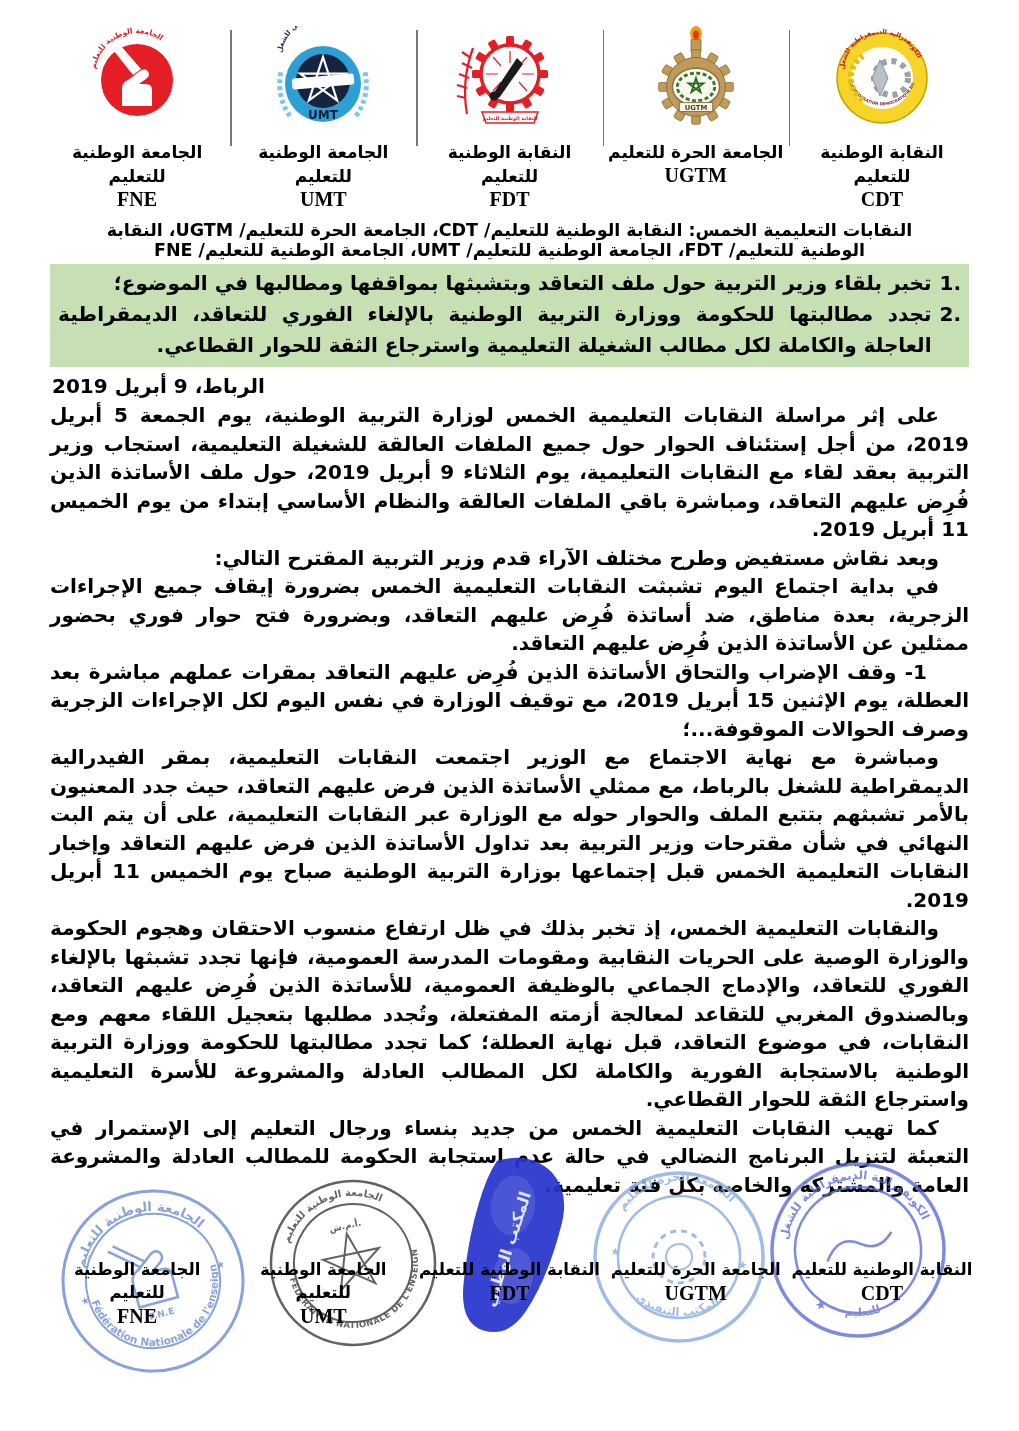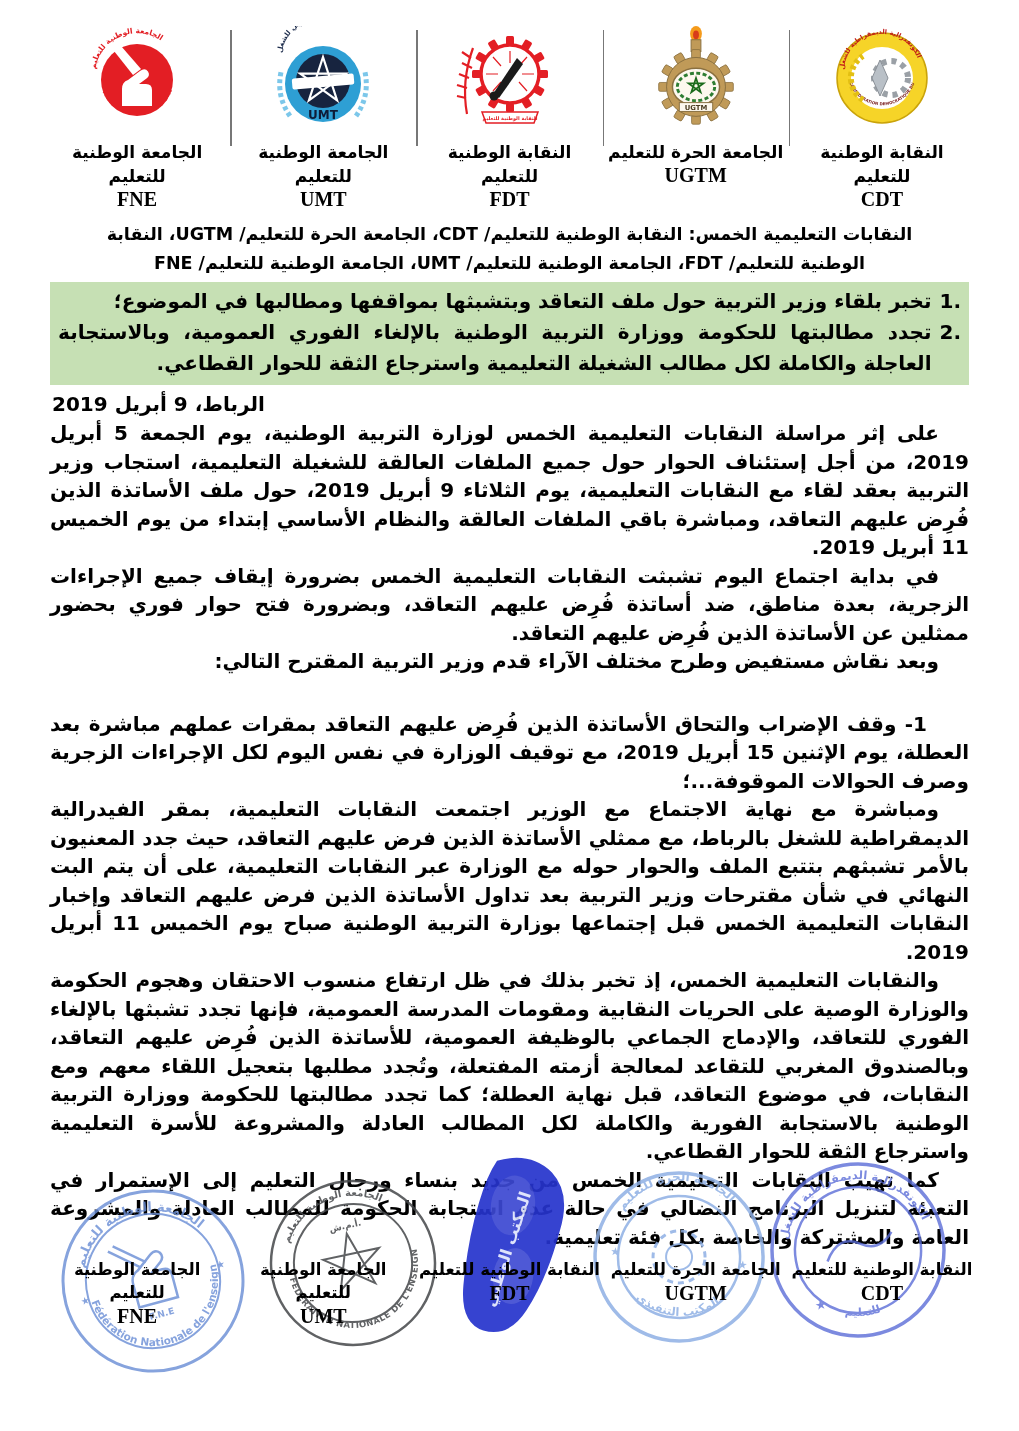--- a/index.html
+++ b/index.html
@@ -13,33 +13,33 @@
   .header-row { display:flex; padding:26px 44px 0 44px; }
   .union-col { flex:1 1 0; text-align:center; position:relative; }
   .union-col + .union-col::before {
     content:""; position:absolute; left:0; top:4px; width:1.5px; height:116px; background:#777;
   }
   .logo-box { height:110px; display:flex; align-items:flex-end; justify-content:center; }
   .union-ar { font-size:17px; line-height:24px; margin-top:4px; }
   .union-acr { font-family:"Liberation Serif","DejaVu Serif",serif; font-size:20px; line-height:22px; }
   
   .intro {
-    direction:rtl; text-align:center; font-size:17.5px; line-height:29px;
+    direction:rtl; text-align:center; font-size:17.5px; line-height:20px;
     margin:10px auto 4px auto; max-width:840px;
   }
   
   .highlight { background:#c6e0b4; margin:2px 50px 0 50px; padding:4px 8px 6px 8px; direction:rtl; }
   .hl-item { display:flex; font-size:20px; line-height:31px; }
   .hl-num { flex:0 0 auto; direction:ltr; margin-left:8px; }
   .hl-text { flex:1 1 auto; text-align:justify; }
   
   .date-line { direction:rtl; text-align:left; font-size:20px; line-height:26px; margin:6px 52px 0 52px; }
   .body-text { position:relative; z-index:1; margin:2px 50px 0 50px; direction:rtl; text-align:justify; }
   .body-text p { margin:0; font-size:20px; line-height:28.5px; text-indent:30px; }
-  .body-text p.num { text-indent:42px;margin-top:34px; }
+  .body-text p.num { text-indent:42px; }
   
   .footer-labels { position:absolute; left:44px; right:44px; top:1258px; display:flex; z-index:5; }
   .footer-col { flex:1 1 0; text-align:center; }
   .footer-ar { font-size:16.5px; line-height:23px; }
   .footer-acr { font-family:"Liberation Serif","DejaVu Serif",serif; font-size:20px; line-height:24px; }
   .stamp { position:absolute; z-index:4; }
   .stamp svg { display:block; }
 </style>
 </head>
 <body>
@@ -176,30 +176,30 @@
 
   <p class="intro">النقابات التعليمية الخمس: النقابة الوطنية للتعليم/ CDT، الجامعة الحرة للتعليم/ UGTM، النقابة الوطنية للتعليم/ FDT، الجامعة الوطنية للتعليم/ UMT، الجامعة الوطنية للتعليم/ FNE</p>
 
   <div class="highlight">
     <div class="hl-item">
       <span class="hl-num">1.</span>
       <span class="hl-text">تخبر بلقاء وزير التربية حول ملف التعاقد وبتشبثها بمواقفها ومطالبها في الموضوع؛</span>
     </div>
     <div class="hl-item">
       <span class="hl-num">2.</span>
-      <span class="hl-text">تجدد مطالبتها للحكومة ووزارة التربية الوطنية بالإلغاء الفوري العمومية، وبالاستجابة العاجلة والكاملة لكل مطالب الشغيلة التعليمية واسترجاع الثقة للحوار القطاعي.</span>
+      <span class="hl-text">تجدد مطالبتها للحكومة ووزارة التربية الوطنية بالإلغاء الفوري للتعاقد، الديمقراطية العاجلة والكاملة لكل مطالب الشغيلة التعليمية واسترجاع الثقة للحوار القطاعي.</span>
     </div>
   </div>
 
   <p class="date-line">الرباط، 9 أبريل 2019</p>
 
   <div class="body-text">
     <p>على إثر مراسلة النقابات التعليمية الخمس لوزارة التربية الوطنية، يوم الجمعة 5 أبريل 2019، من أجل إستئناف الحوار حول جميع الملفات العالقة للشغيلة التعليمية، استجاب وزير التربية بعقد لقاء مع النقابات التعليمية، يوم الثلاثاء 9 أبريل 2019، حول ملف الأساتذة الذين فُرِض عليهم التعاقد، ومباشرة باقي الملفات العالقة والنظام الأساسي إبتداء من يوم الخميس 11 أبريل 2019.</p>
+    <p>وبعد نقاش مستفيض وطرح مختلف الآراء قدم وزير التربية المقترح التالي:</p>
     <p>في بداية اجتماع اليوم تشبثت النقابات التعليمية الخمس بضرورة إيقاف جميع الإجراءات الزجرية، بعدة مناطق، ضد أساتذة فُرِض عليهم التعاقد، وبضرورة فتح حوار فوري بحضور ممثلين عن الأساتذة الذين فُرِض عليهم التعاقد.</p>
-    <p>وبعد نقاش مستفيض وطرح مختلف الآراء قدم وزير التربية المقترح التالي:</p>
     <p class="num">1- وقف الإضراب والتحاق الأساتذة الذين فُرِض عليهم التعاقد بمقرات عملهم مباشرة بعد العطلة، يوم الإثنين 15 أبريل 2019، مع توقيف الوزارة في نفس اليوم لكل الإجراءات الزجرية وصرف الحوالات الموقوفة...؛</p>
     <p>ومباشرة مع نهاية الاجتماع مع الوزير اجتمعت النقابات التعليمية، بمقر الفيدرالية الديمقراطية للشغل بالرباط، مع ممثلي الأساتذة الذين فرض عليهم التعاقد، حيث جدد المعنيون بالأمر تشبثهم بتتبع الملف والحوار حوله مع الوزارة عبر النقابات التعليمية، على أن يتم البت النهائي في شأن مقترحات وزير التربية بعد تداول الأساتذة الذين فرض عليهم التعاقد وإخبار النقابات التعليمية الخمس قبل إجتماعها بوزارة التربية الوطنية صباح يوم الخميس 11 أبريل 2019.</p>
     <p>والنقابات التعليمية الخمس، إذ تخبر بذلك في ظل ارتفاع منسوب الاحتقان وهجوم الحكومة والوزارة الوصية على الحريات النقابية ومقومات المدرسة العمومية، فإنها تجدد تشبثها بالإلغاء الفوري للتعاقد، والإدماج الجماعي بالوظيفة العمومية، للأساتذة الذين فُرِض عليهم التعاقد، وبالصندوق المغربي للتقاعد لمعالجة أزمته المفتعلة، وتُجدد مطلبها بتعجيل اللقاء معهم ومع النقابات، في موضوع التعاقد، قبل نهاية العطلة؛ كما تجدد مطالبتها للحكومة ووزارة التربية الوطنية بالاستجابة الفورية والكاملة لكل المطالب العادلة والمشروعة للأسرة التعليمية واسترجاع الثقة للحوار القطاعي.</p>
     <p>كما تهيب النقابات التعليمية الخمس من جديد بنساء ورجال التعليم إلى الإستمرار في التعبئة لتنزيل البرنامج النضالي في حالة عدم استجابة الحكومة للمطالب العادلة والمشروعة العامة والمشتركة والخاصة بكل فئة تعليمية.</p>
   </div>
 
   <div class="stamp" style="left:58px; top:1186px; transform:rotate(-15deg); opacity:.82;">
     <svg width="190" height="190" viewBox="0 0 190 190">
       <defs>
         <path id="fneSTop" d="M25 95 A 70 70 0 1 1 165 95"></path>

